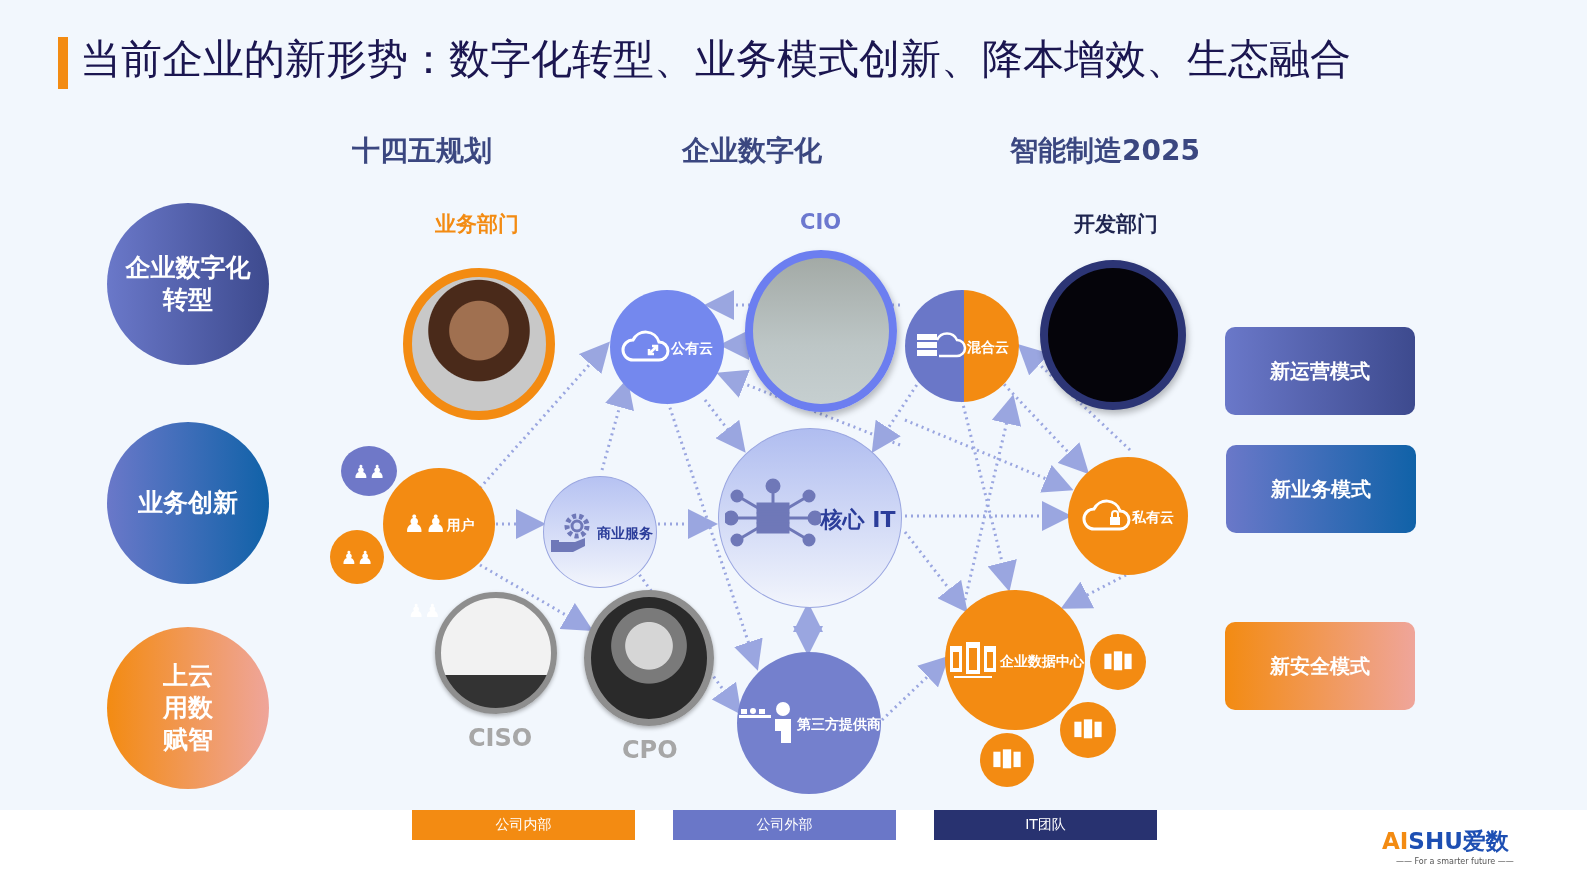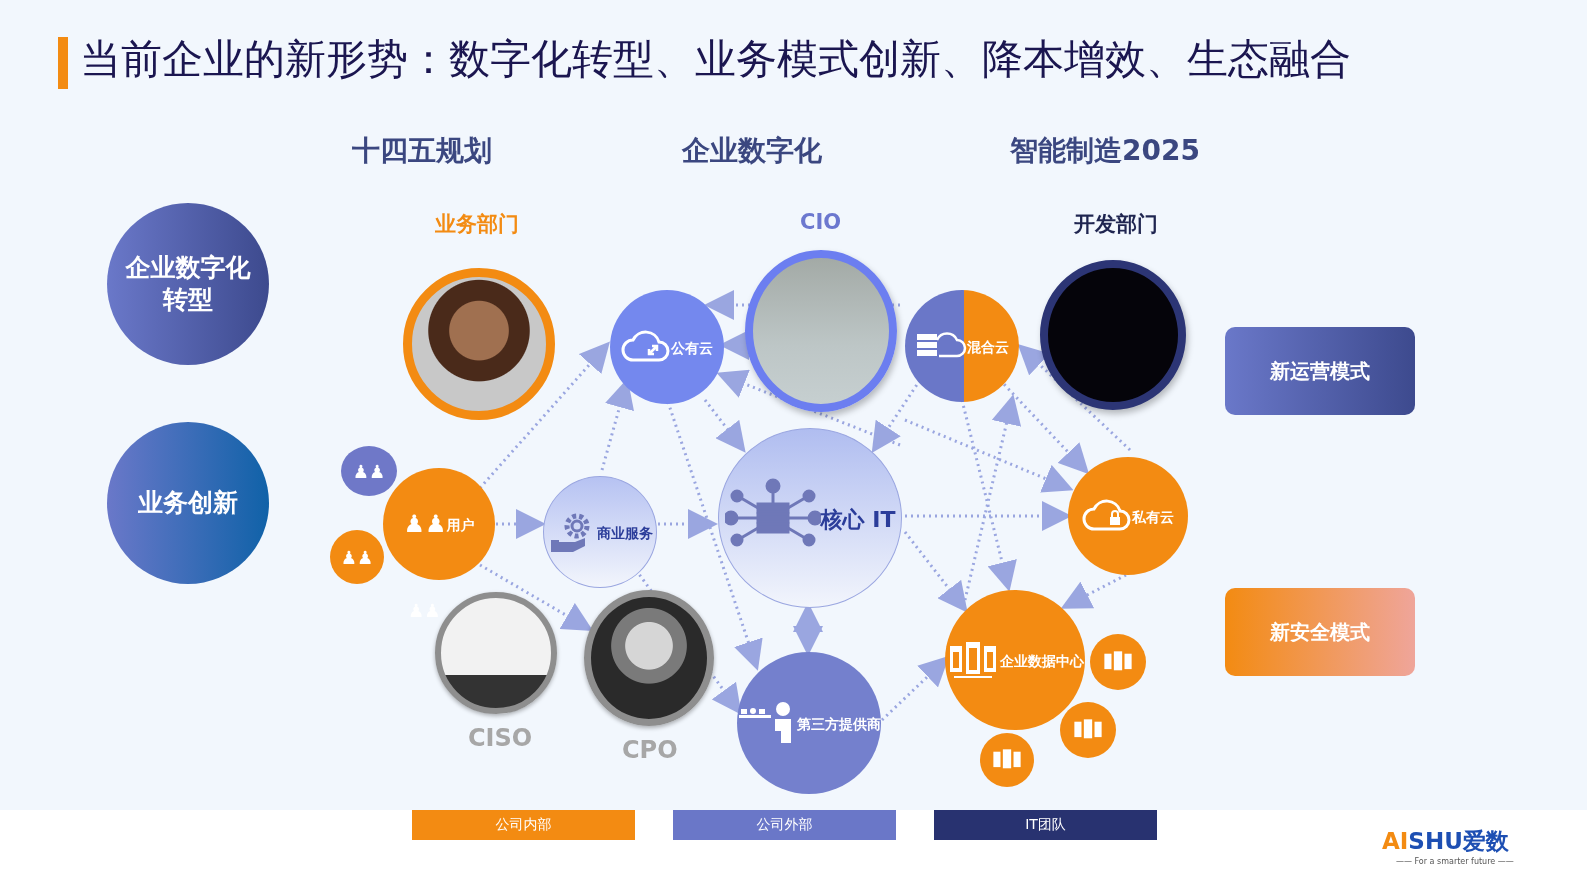--- a/index.html
+++ b/index.html
@@ -85,23 +85,31 @@
 
   <div class="big-circle" style="left:107px; top:203px; background: linear-gradient(90deg, #6a78c9, #3d4a8e);">
     <div>
         <div>企业数字化</div>
         <div>转型</div>
       </div>
   </div>
   <div class="big-circle" style="left:107px; top:422px; background: linear-gradient(90deg, #6a78c9, #1062a8);">
     <div>业务创新</div>
   </div>
+  <div class="big-circle" style="left:107px; top:627px; background: linear-gradient(90deg, #f38b12, #efa59a);">
+    <div>
+        <div>上云</div>
+        <div>用数</div>
+        <div>赋智</div>
+      </div>
+  </div>
 
   <div class="right-box" style="left:1225px; top:295px; background: linear-gradient(90deg, #6a78c9, #3d4a8e); margin-top: 32px;">新运营模式</div>
-  <div class="right-box" style="left:1225px; top:588px; background: linear-gradient(90deg, #f38b12, #efa59a);">新安全模式</div>
+  <div class="right-box" style="left:1226px; top:445px; background: linear-gradient(90deg, #6a78c9, #1062a8);">新业务模式</div>
+  <div class="right-box" style="left:1225px; top:622px; background: linear-gradient(90deg, #f38b12, #efa59a);">新安全模式</div>
 
   <div class="photo" style="left:403px; top:268px; width:152px; height:152px; border:9px solid #f38b12; background: radial-gradient(circle at 50% 40%, #a07050 0 28%, #4a2a1a 29% 48%, #c8c8c8 49%);"></div>
 
   <div class="photo" style="left:745px; top:250px; width:152px; height:162px; border:8px solid #6c7ef0; background: linear-gradient(180deg, #a3aaa6, #bdc6c6 60%, #c6cfd0); box-shadow: 2px 4px 6px rgba(0,0,0,0.25);"></div>
 
   <div class="photo" style="left:1040px; top:260px; width:146px; height:150px; border:8px solid #2c3575; background:#05040a; box-shadow: 2px 4px 6px rgba(0,0,0,0.25);"></div>
 
   <div class="node" style="left:610px; top:290px; width:114px; height:114px; background:#7488ee;">
     <svg width="50" height="34" viewBox="0 0 50 34">
         <path d="M12,30 a10,10 0 0 1 0,-20 a14,14 0 0 1 26,2 a9,9 0 0 1 0,18 z" fill="none" stroke="#fff" stroke-width="3"></path>

